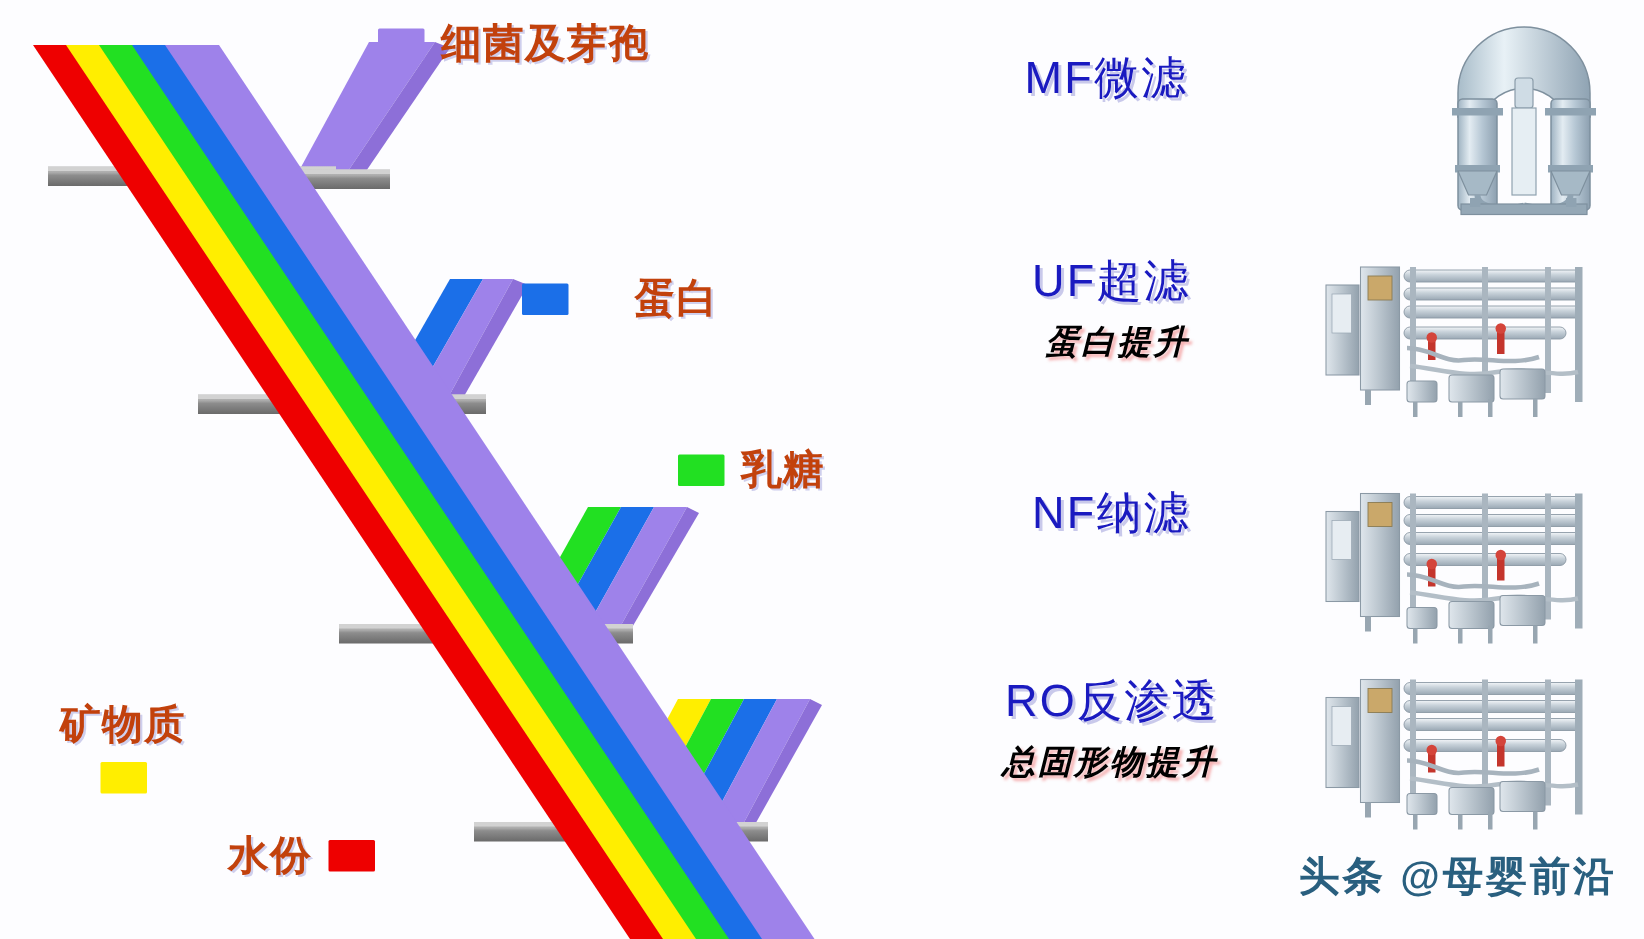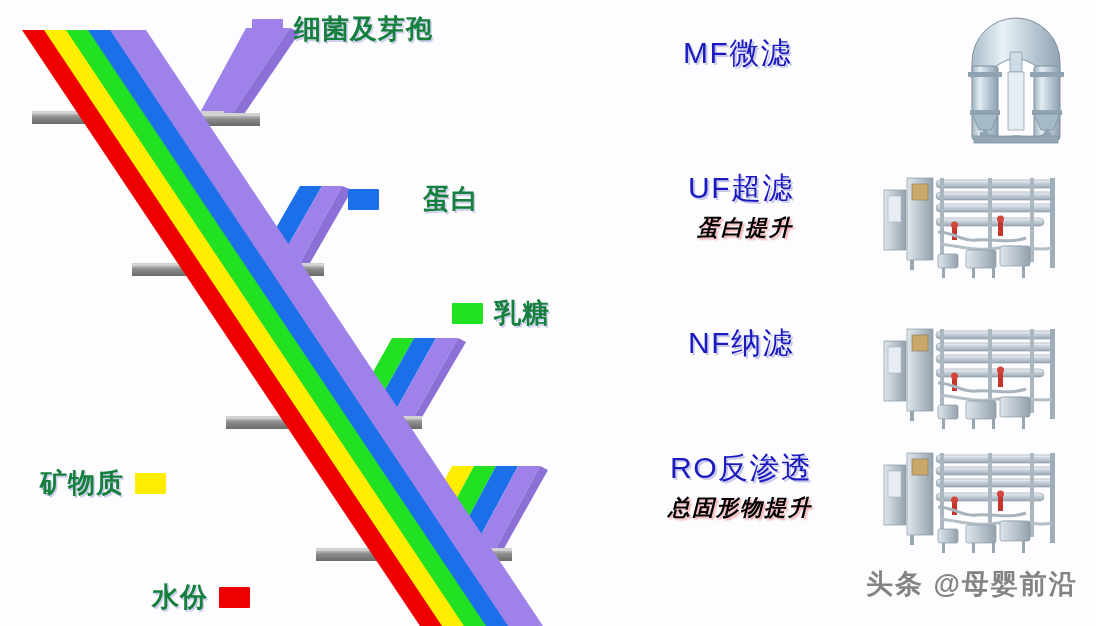--- a/index.html
+++ b/index.html
@@ -11,29 +11,29 @@
     position:relative;
   }
   #stage{position:absolute;left:0;top:0;width:1096px;height:626px;background:#fdfdff;}
   #diagram{position:absolute;left:0;top:0;width:640px;height:626px;}
   #panel{position:absolute;left:640px;top:0;width:456px;height:626px;}
 
   
   .legend{position:absolute;display:flex;align-items:center;gap:11px;white-space:nowrap;}
   .legend .sw{width:31px;height:21px;border-radius:1px;flex:0 0 auto;}
   .legend .lbl{
-    font-size:27px;font-weight:bold;color:#15803d;
+    font-size:27px;font-weight:bold;color:#c2410c;
     letter-spacing:1px;line-height:1;
     text-shadow:1.5px 1.5px 0px rgba(150,150,215,.45);
   }
   #lg-bacteria{left:252px;top:16px;}
   #lg-protein{left:348px;top:186px;gap:44px;}
   #lg-lactose{left:428px;top:300px;padding-left:24px;}
-  #lg-mineral{left:40px;top:470px;}
-  #lg-water{left:152px;top:584px;}
+  #lg-mineral{left:40px;top:470px;flex-direction:column;}
+  #lg-water{left:152px;top:557px;}
 
   
   .row{position:absolute;left:0;width:456px;}
   .row .title{
     position:absolute;
     font-size:30px;font-weight:normal;color:#1a1ac0;
     letter-spacing:1.5px;line-height:1;white-space:nowrap;
     text-shadow:2px 2px 0px rgba(150,150,215,.5);
   }
   .row .sub{
@@ -55,21 +55,21 @@
 
   .eq{position:absolute;}
   #eq-mf{left:318px;top:6px;width:116px;height:140px;}
   #eq-uf{left:240px;top:12px;width:180px;height:115px;}
   #eq-nf{left:240px;top:18px;width:180px;height:115px;}
   #eq-ro{left:240px;top:10px;width:180px;height:115px;}
 
   
   #watermark{
     position:absolute;left:866px;top:566px;
-    font-size:27px;font-weight:bold;color:#737373;
+    font-size:27px;font-weight:bold;color:#0c4a6e;
     letter-spacing:2px;white-space:nowrap;
     opacity:.88;
   }
 </style>
 </head>
 <body>
 
 <div id="stage">
 
   <div id="diagram">

